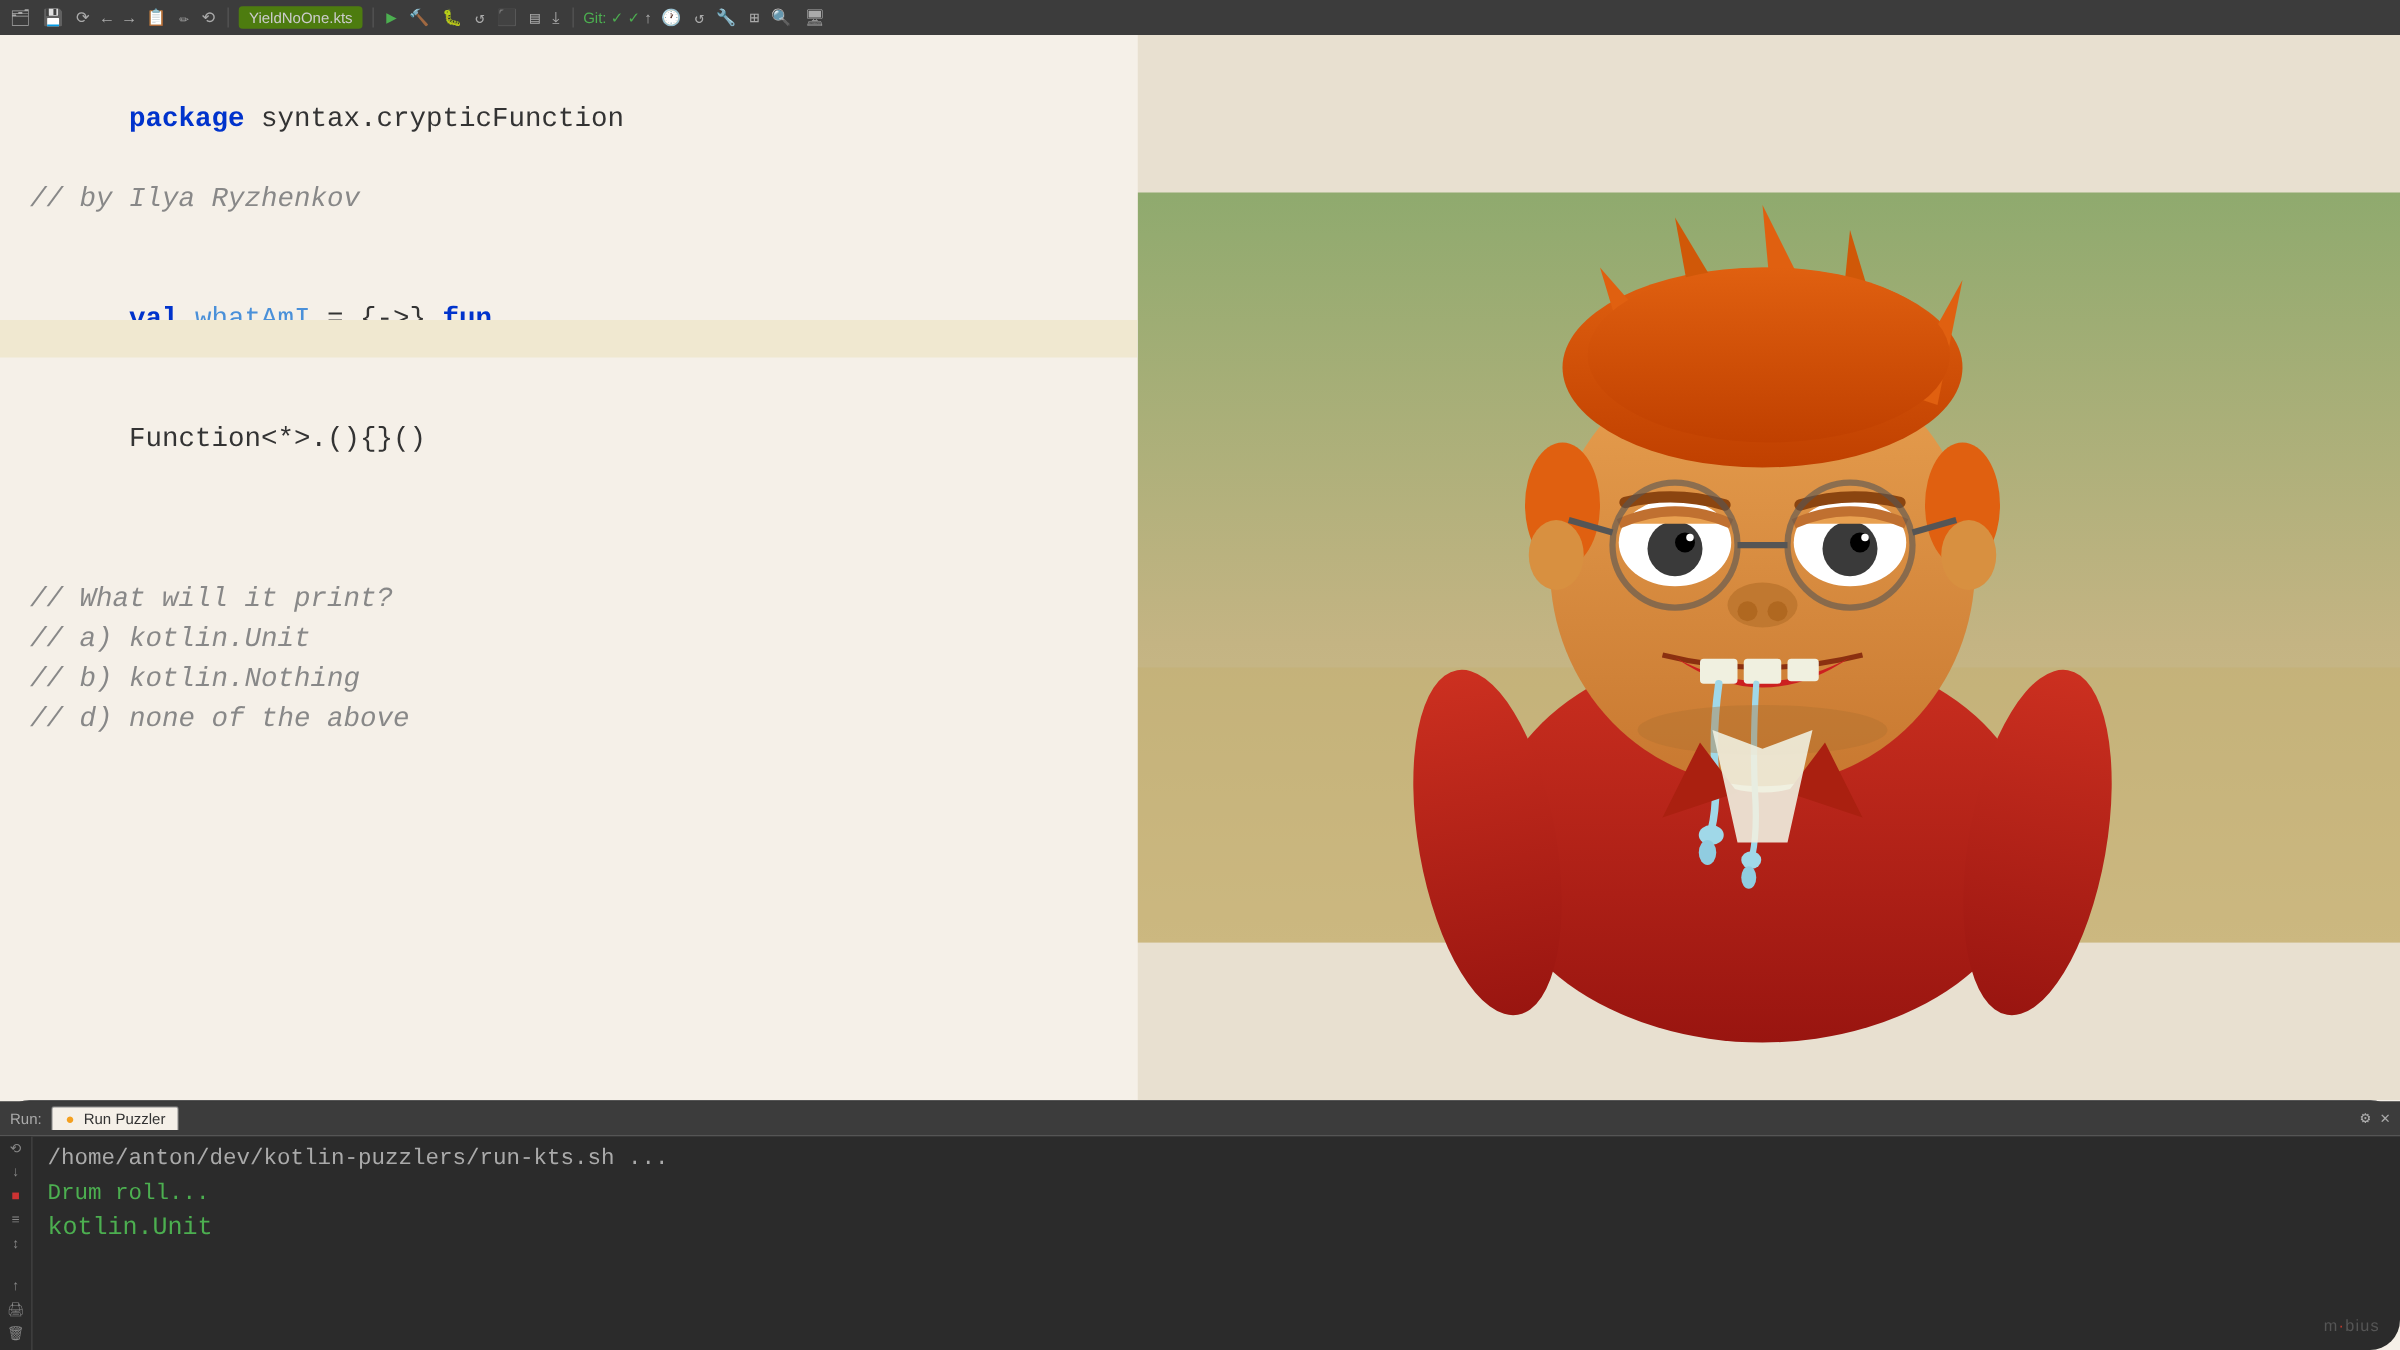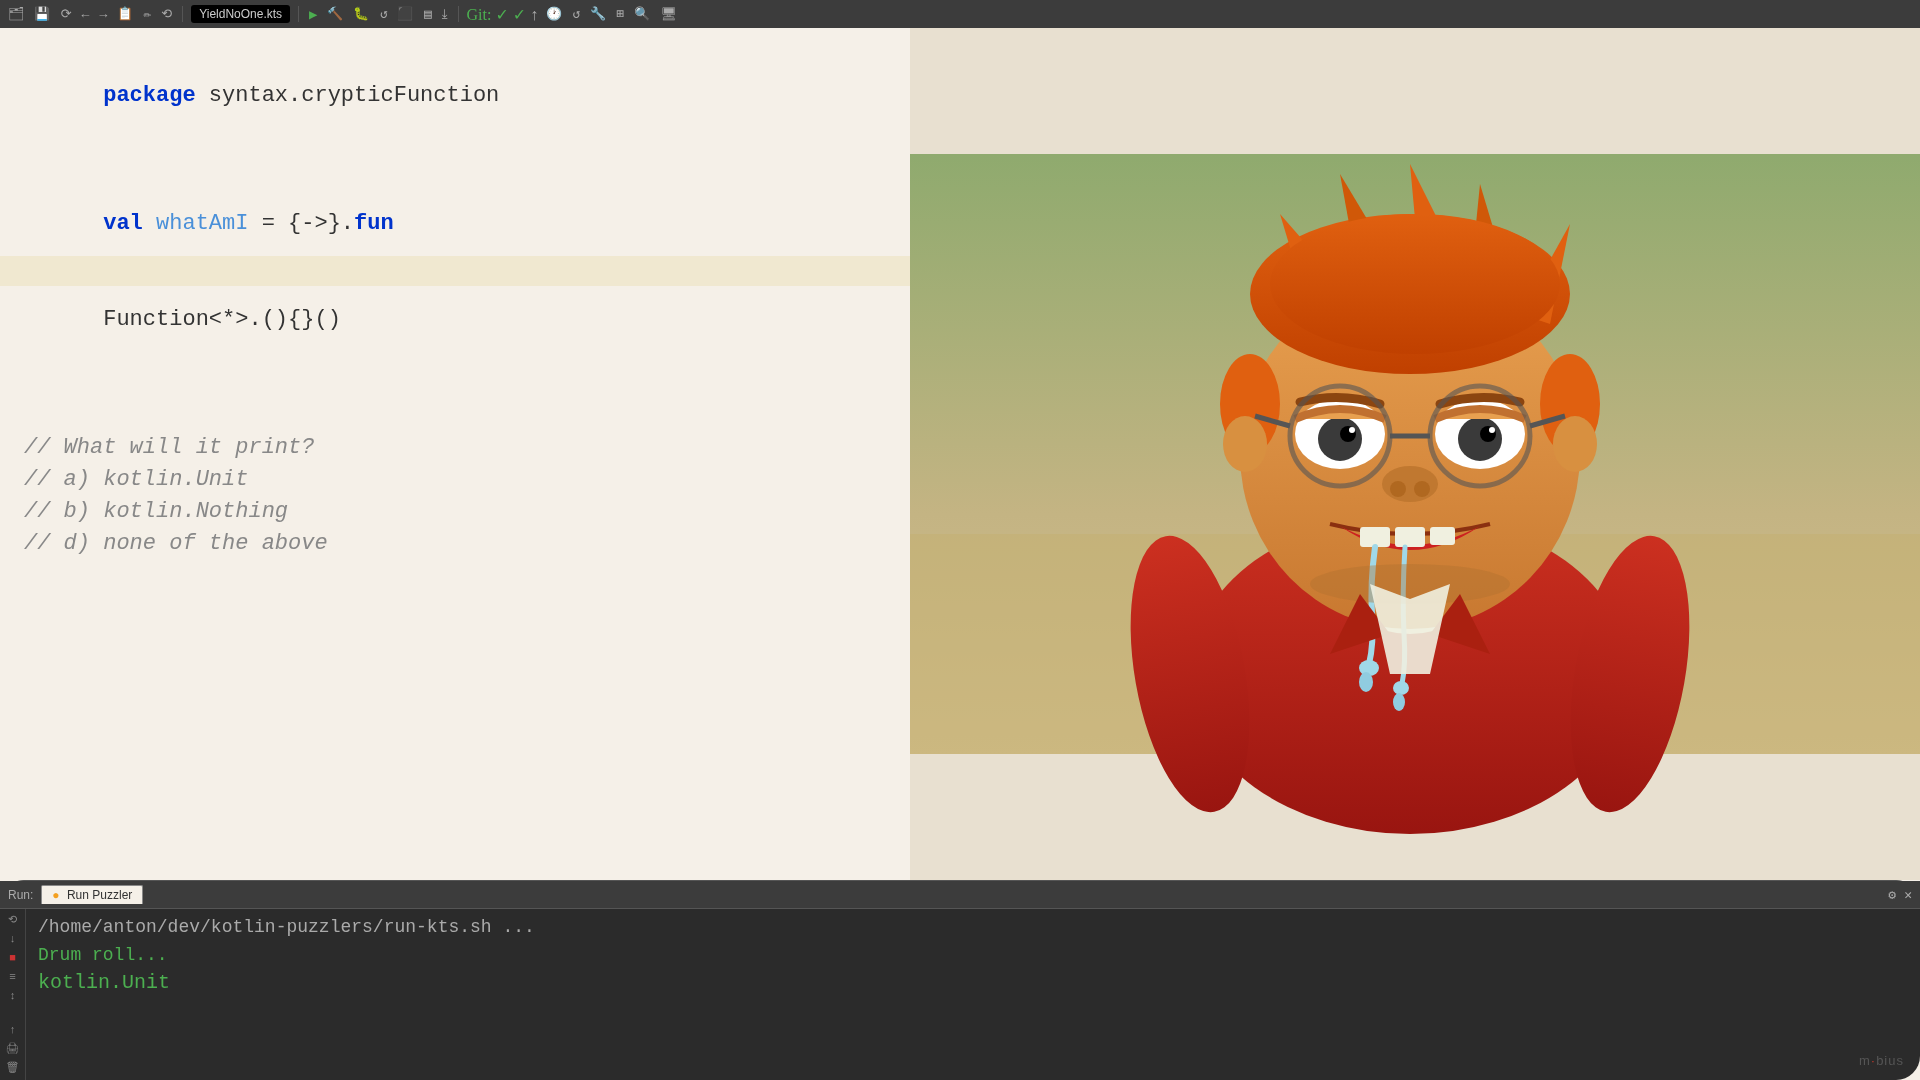--- a/index.html
+++ b/index.html
@@ -21,29 +21,29 @@
       gap: 6px;
     }
     .toolbar-icon {
       color: #aaa;
       font-size: 13px;
       cursor: pointer;
       padding: 0 2px;
     }
     .toolbar-separator { width: 1px; height: 16px; background: #555; margin: 0 2px; }
     .toolbar-file-tab {
-      background: #000000;
+      background: #4d7c0f;
       color: #ccc;
       font-size: 12px;
       padding: 2px 8px;
       border-radius: 3px;
       font-family: sans-serif;
     }
     .toolbar-run-btn { color: #4caf50; font-size: 14px; }
-    .toolbar-git { color: #aaa; font-size: 16px; font-family: Liberation Serif, serif; }
+    .toolbar-git { color: #aaa; font-size: 12px; font-family: Liberation Sans, sans-serif; }
     .toolbar-git span { color: #4caf50; }
 
     
     #main {
       display: flex;
       height: calc(100% - 28px - 200px);
       position: relative;
     }
 
     
@@ -234,20 +234,21 @@
   <span class="toolbar-icon">🖥</span>
 </div>
 
 <div id="main">
 
   <div id="code-panel">
 
     <div class="code-line">
       <span class="kw-package">package</span><span class="type-text"> syntax.crypticFunction</span>
     </div>
+    <div class="code-line comment">// by Ilya Ryzhenkov</div>
     <div class="code-line">&nbsp;</div>
 
     <div class="code-line">
       <span class="kw-val">val</span><span style="color:#4a90d9;"> whatAmI</span><span class="type-text"> = {-&gt;}.</span><span class="kw-fun">fun</span>
     </div>
     <div class="code-line">
       <span class="type-text">Function&lt;*&gt;.(){}()</span>
     </div>
 
     <div class="line-highlight" style="top: 228px;"></div>

